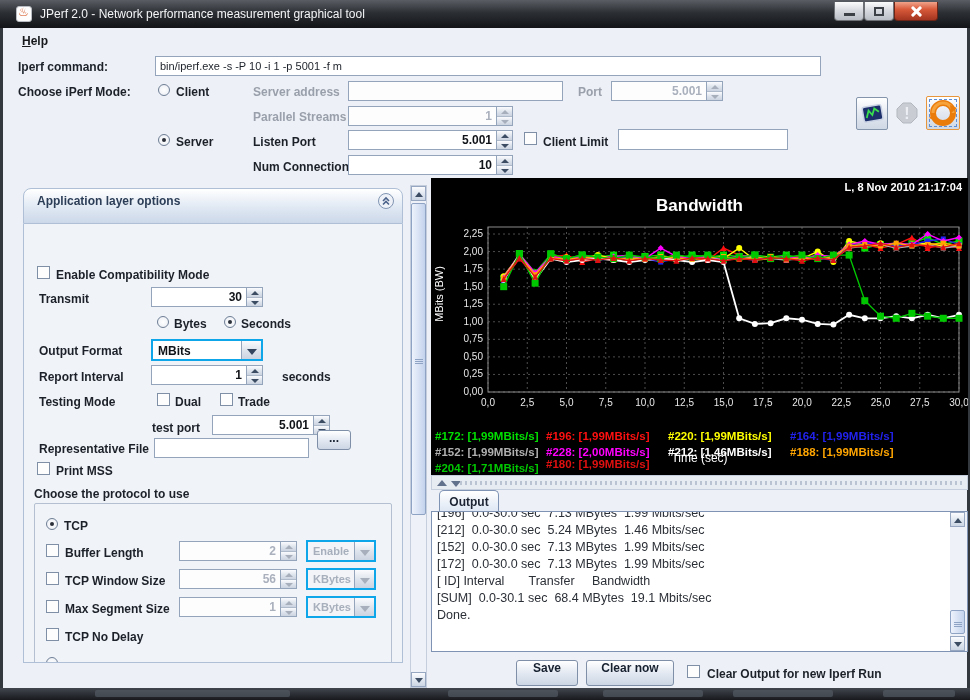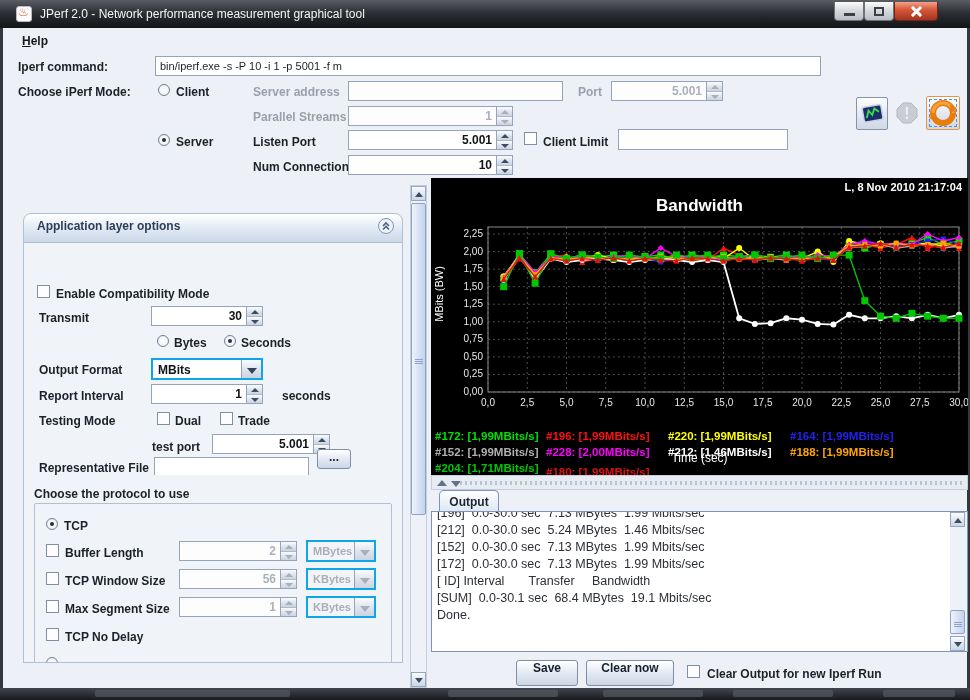--- a/index.html
+++ b/index.html
@@ -62,22 +62,22 @@
   .combo.dis { background:#f2f4f7; } .combo.dis .cval { color:#a7afbc; }
   .combo.dis .cbtn::after { border-top-color:#a7afbc; }
 
   .toolbtn { position:absolute; width:32px; height:33px;
     background:linear-gradient(#ffffff,#e4e9f1 50%,#cfd8e5); border:1px solid #8494ab; border-radius:2px; }
   .toolbtn.flat { background:transparent; border-color:transparent; }
   .toolbtn.focus { outline:1px dashed #5b8ed6; outline-offset:-4px; border-color:#e8963c; }
 
   
   .pane { position:absolute; left:20px; width:380px; }
-  .pane-hd { position:relative; height:30px; border:1px solid #aebfd6; border-radius:8px 8px 0 0;
-    background:linear-gradient(#ffffff,#dde6f2 60%,#ccd8e9);margin-top:25px; }
+  .pane-hd { position:relative; height:36px; border:1px solid #aebfd6; border-radius:8px 8px 0 0;
+    background:linear-gradient(#ffffff,#dde6f2 60%,#ccd8e9); }
   .pane-hd .pt { position:absolute; left:13px; top:5px; font-weight:bold; color:#2c3e57; font-size:12px; }
   .pane-hd .chev { position:absolute; right:8px; top:4px; width:16px; height:16px; border:1px solid #8195b3;
     border-radius:50%; background:#eef2f8; }
   .pane-bd { position:relative; background:#f0f3f8; border:1px solid #aebfd6; border-top:none; overflow:hidden; }
 
   .groupbox { position:absolute; border:1px solid #b4c0d2; border-radius:2px; }
 
   
   .sb { position:absolute; width:17px; background:#eef1f7; border:1px solid #c5cedd; }
   .sb .arr { position:absolute; left:0; width:15px; height:15px;
@@ -304,21 +304,21 @@
       <span class="cb" style="left:22px; top:69px;"></span>
       <span class="lbl" style="left:41px; top:71px;">Buffer Length</span>
       <div class="spin dis" style="left:155px; top:66px; width:118px; height:20px;">
         <div class="val">2</div>
         <div class="spinbtns">
             <i class="up"></i>
             <i class="dn"></i>
           </div>
       </div>
       <div class="combo dis" style="left:282px; top:65px; width:70px; height:22px;">
-        <div class="cval" style="font-size:11px;">MBytes</div>
+        <div class="cval" style="font-size:11px;">Enable</div>
         <div class="cbtn"></div>
       </div>
 
       <span class="cb" style="left:22px; top:97px;"></span>
       <span class="lbl" style="left:41px; top:99px;">TCP Window Size</span>
       <div class="spin dis" style="left:155px; top:94px; width:118px; height:20px;">
         <div class="val">56</div>
         <div class="spinbtns">
             <i class="up"></i>
             <i class="dn"></i>
@@ -723,21 +723,21 @@
     <div id="chart-legend">
         <span style="left: 4px; top: 252px; color: rgb(0, 224, 0);">#172: [1,99MBits/s]</span>
         <span style="left: 115px; top: 252px; color: rgb(255, 16, 16);">#196: [1,99MBits/s]</span>
         <span style="left: 237px; top: 252px; color: rgb(255, 255, 0);">#220: [1,99MBits/s]</span>
         <span style="left: 359px; top: 252px; color: rgb(34, 34, 238);">#164: [1,99MBits/s]</span>
         <span style="left: 4px; top: 268px; color: rgb(176, 176, 176);">#152: [1,99MBits/s]</span>
         <span style="left: 115px; top: 268px; color: rgb(255, 0, 255);">#228: [2,00MBits/s]</span>
         <span style="left: 237px; top: 268px; color: rgb(255, 255, 255);">#212: [1,46MBits/s]</span>
         <span style="left: 359px; top: 268px; color: rgb(255, 165, 0);">#188: [1,99MBits/s]</span>
         <span style="left: 4px; top: 284px; color: rgb(0, 200, 0);">#204: [1,71MBits/s]</span>
-        <span style="left: 115px; top: 288px; color: rgb(224, 16, 16);">#180: [1,99MBits/s]</span>
+        <span style="left: 115px; top: 280px; color: rgb(224, 16, 16);">#180: [1,99MBits/s]</span>
       </div>
   </div>
 
   <div id="divider">
     <i id="div-up"></i>
     <i id="div-dn"></i>
     <span class="dots"></span>
   </div>
 
   <div id="tab-output">Output</div>

